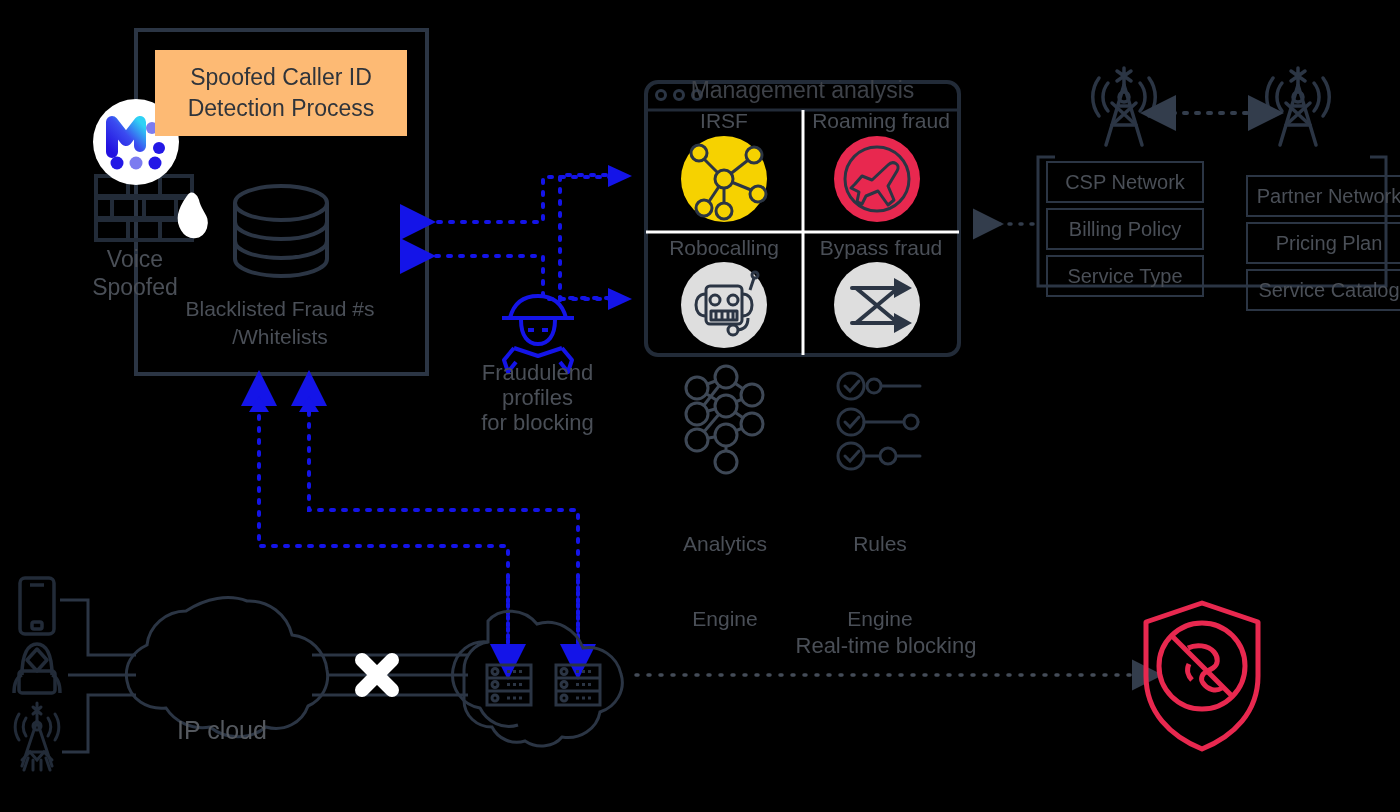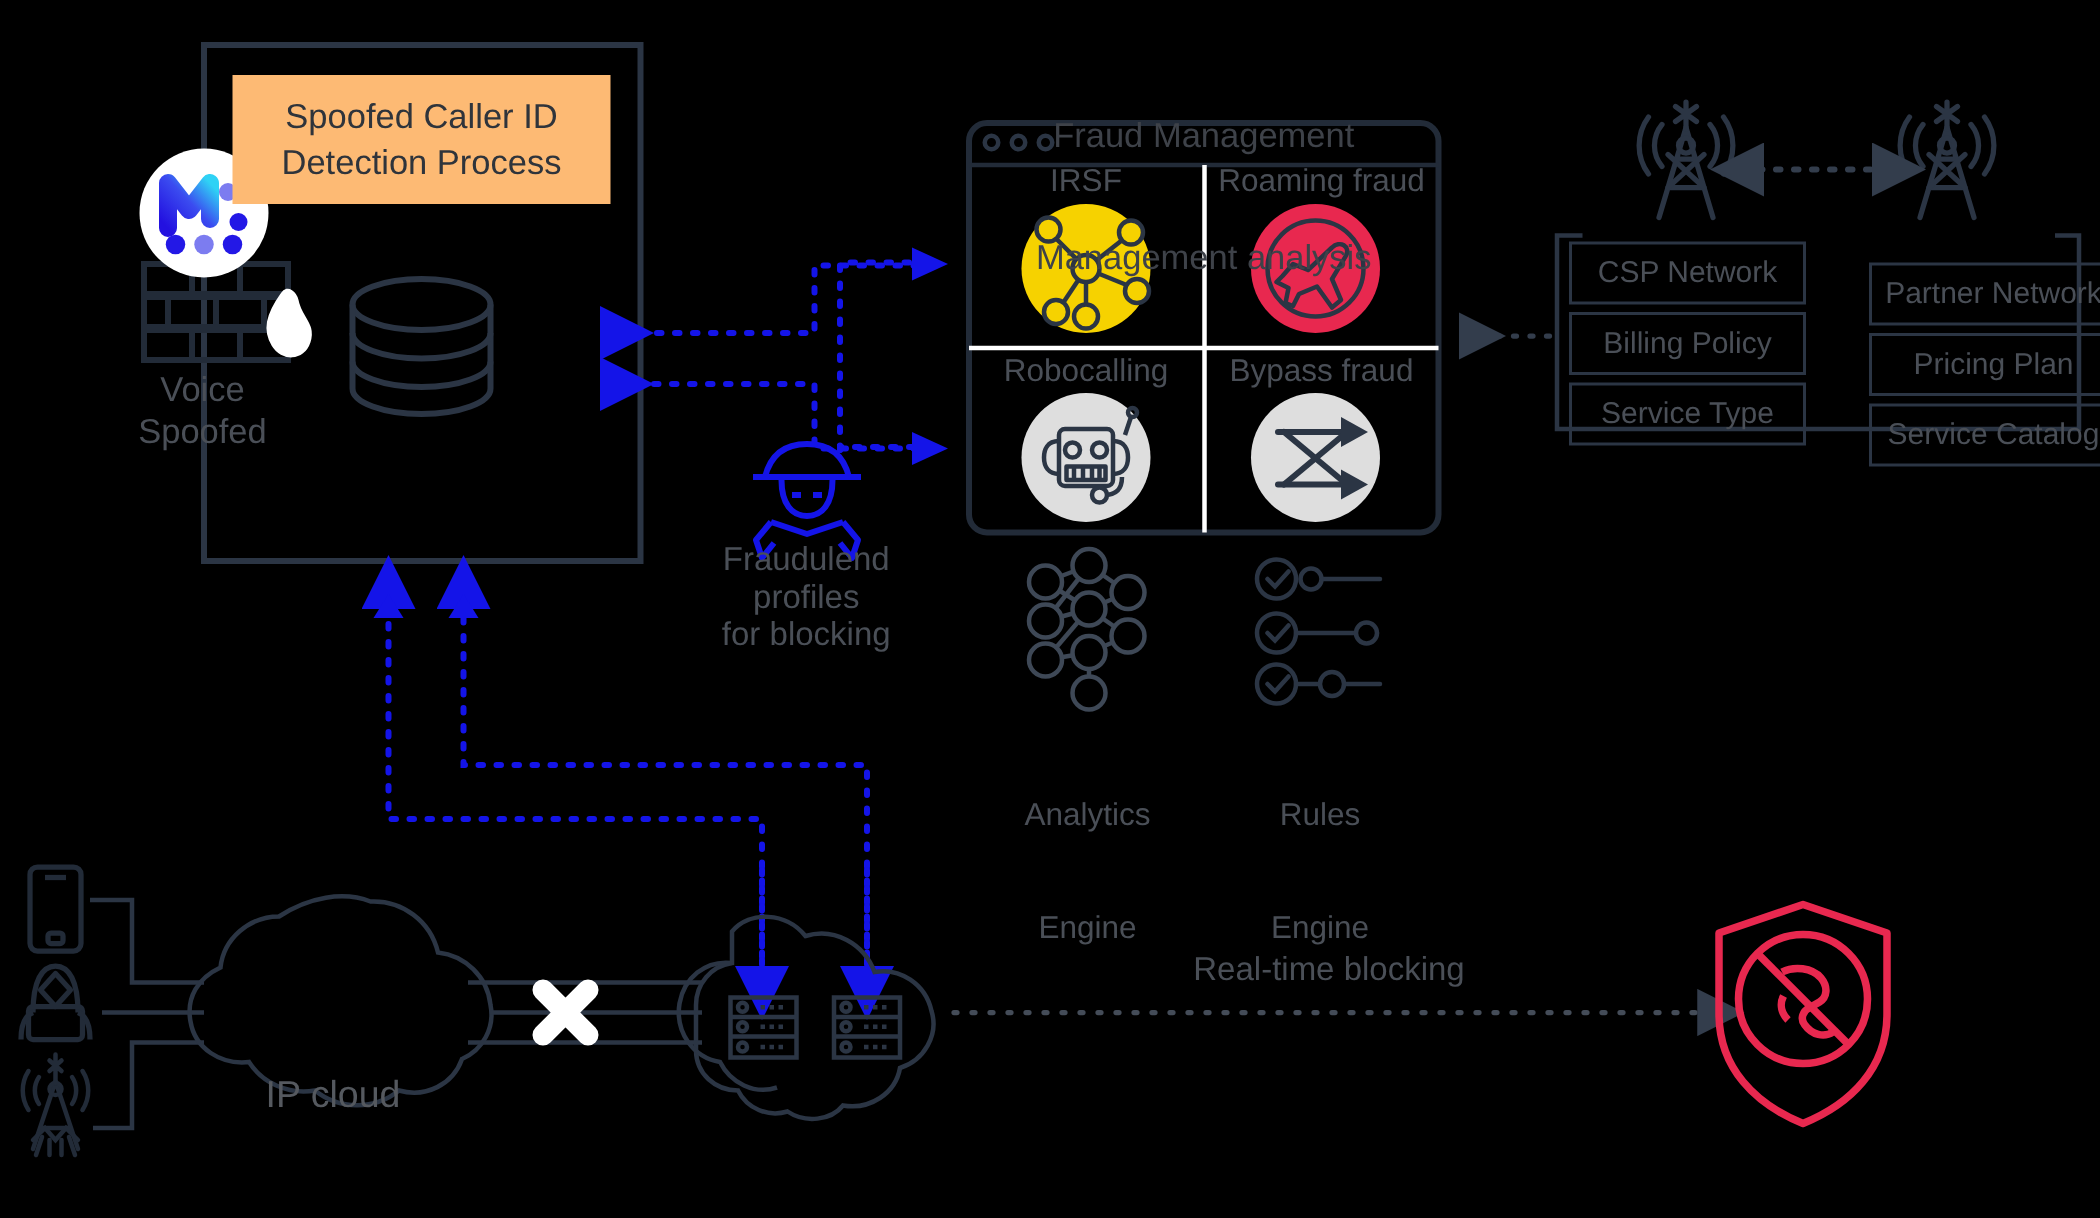--- a/index.html
+++ b/index.html
@@ -310,27 +310,28 @@
 
   <div style="position:absolute;left:155px;top:50px;width:252px;height:86px;background:#fdba74;
               display:flex;align-items:center;justify-content:center;">
     <div class="lbl dark" style="position:relative;left:0;top:0;color:#2f343b;font-size:23px;line-height:31px;">Spoofed Caller ID
 Detection Process</div>
   </div>
 
   <div class="lbl" style="left:70px;top:245px;width:130px;font-size:23px;line-height:28px;">Voice
 Spoofed</div>
 
+  <div class="lbl" style="left:180px;top:295px;width:200px;font-size:21px;line-height:28px;">Blacklisted Fraud #s
+/Whitelists</div>
 
   <div class="lbl" style="left:455px;top:360px;width:165px;font-size:22px;line-height:25px;">Fraudulend
 profiles
 for blocking</div>
 
   <div class="lbl" style="left:650px;top:23px;width:305px;font-size:23px;line-height:27px;color:#3e4249;">
-    <div>Fraud Management</div>
     <div>Management analysis</div>
   </div>
 
   <div class="lbl" style="left:654px;top:108px;width:140px;font-size:21px;">IRSF</div>
   <div class="lbl" style="left:807px;top:108px;width:148px;font-size:21px;">Roaming fraud</div>
   <div class="lbl" style="left:654px;top:235px;width:140px;font-size:21px;">Robocalling</div>
   <div class="lbl" style="left:807px;top:235px;width:148px;font-size:21px;">Bypass fraud</div>
 
   <div class="lbl" style="left:655px;top:481px;width:140px;font-size:21px;line-height:25px;">
     <div>Analytics</div>

